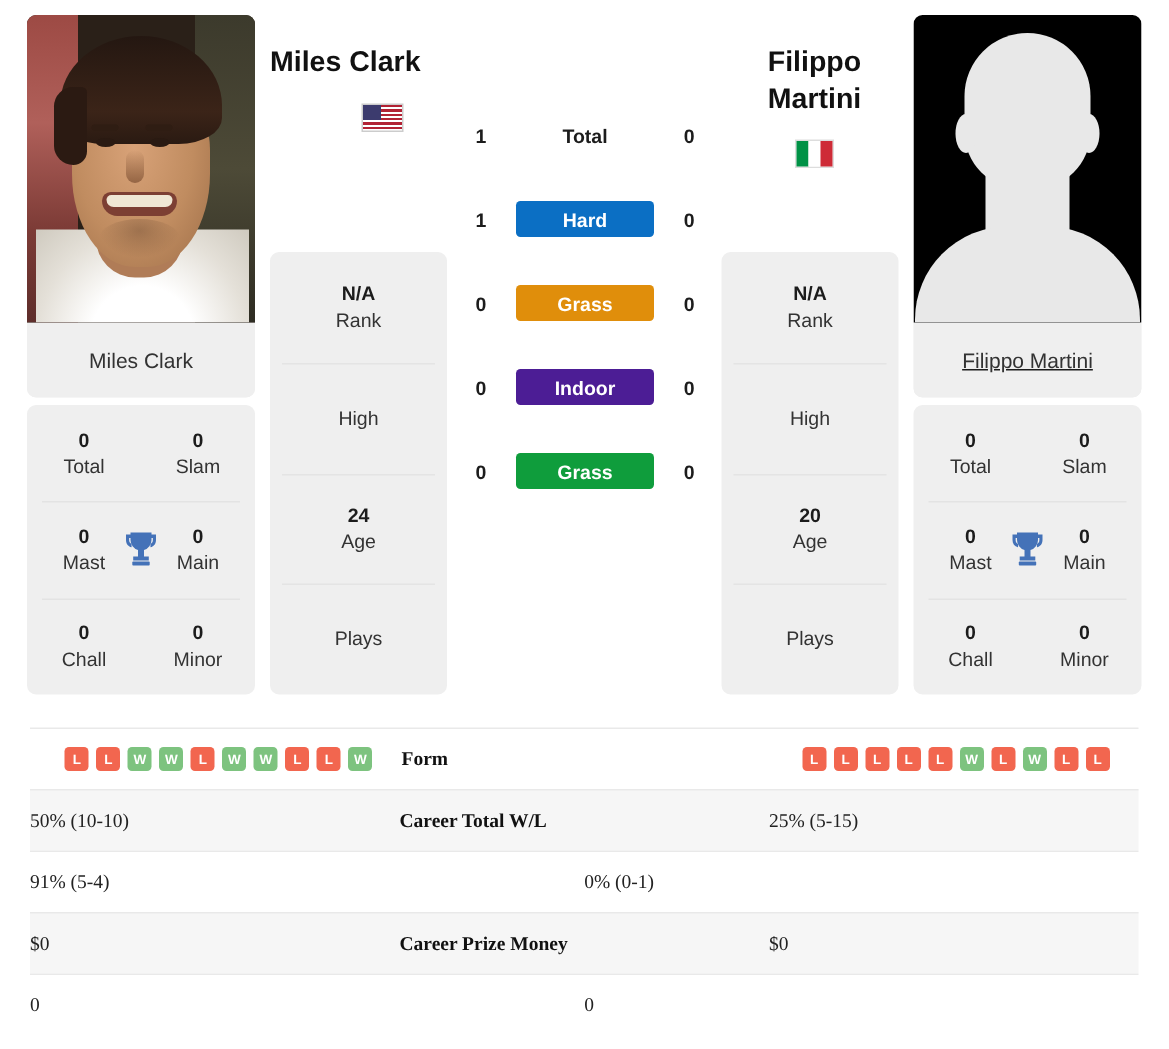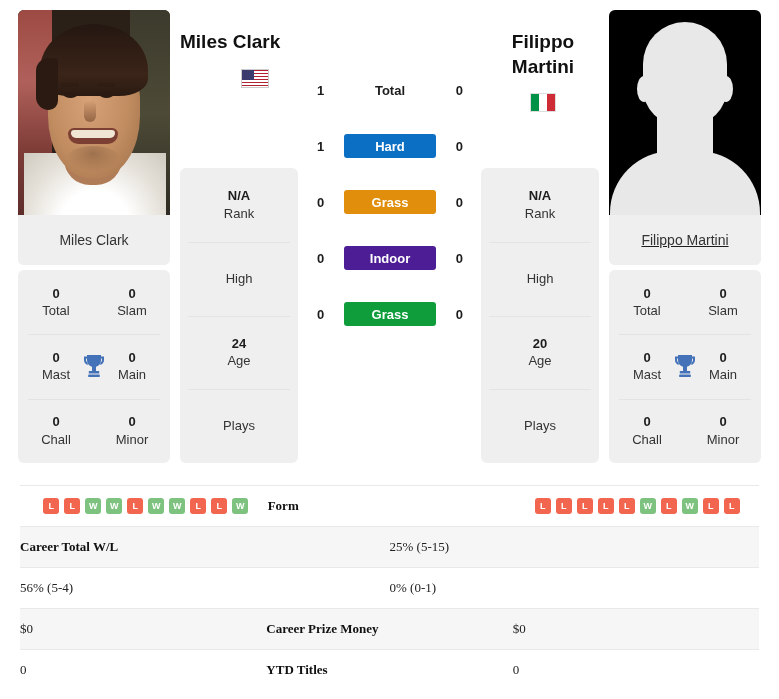--- a/index.html
+++ b/index.html
@@ -355,31 +355,31 @@
           <span class="fb L">L</span>
           <span class="fb L">L</span>
           <span class="fb W">W</span>
           <span class="fb L">L</span>
           <span class="fb W">W</span>
           <span class="fb L">L</span>
           <span class="fb L">L</span>
         </div>
     </div>
     <div class="trow alt">
+      <div class="tcell">50% (10-10)</div>
       <div class="tcell mid">Career Total W/L</div>
       <div class="tcell">25% (5-15)</div>
     </div>
     <div class="trow">
-      <div class="tcell">56% (5-4)</div>
+      <div class="tcell">91% (5-4)</div>
       <div class="tcell">0% (0-1)</div>
     </div>
     <div class="trow alt">
       <div class="tcell">$0</div>
       <div class="tcell mid">Career Prize Money</div>
       <div class="tcell">$0</div>
     </div>
     <div class="trow">
       <div class="tcell">0</div>
-      <div class="tcell mid">YTD Titles</div>
       <div class="tcell">0</div>
     </div>
   </div>
 </div>
 
 </body></html>

